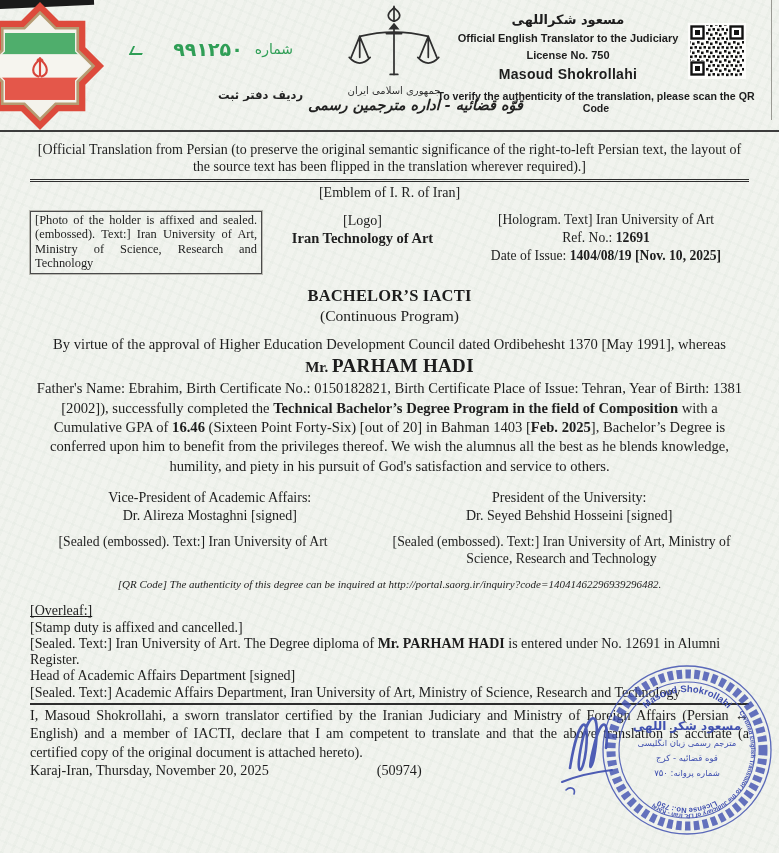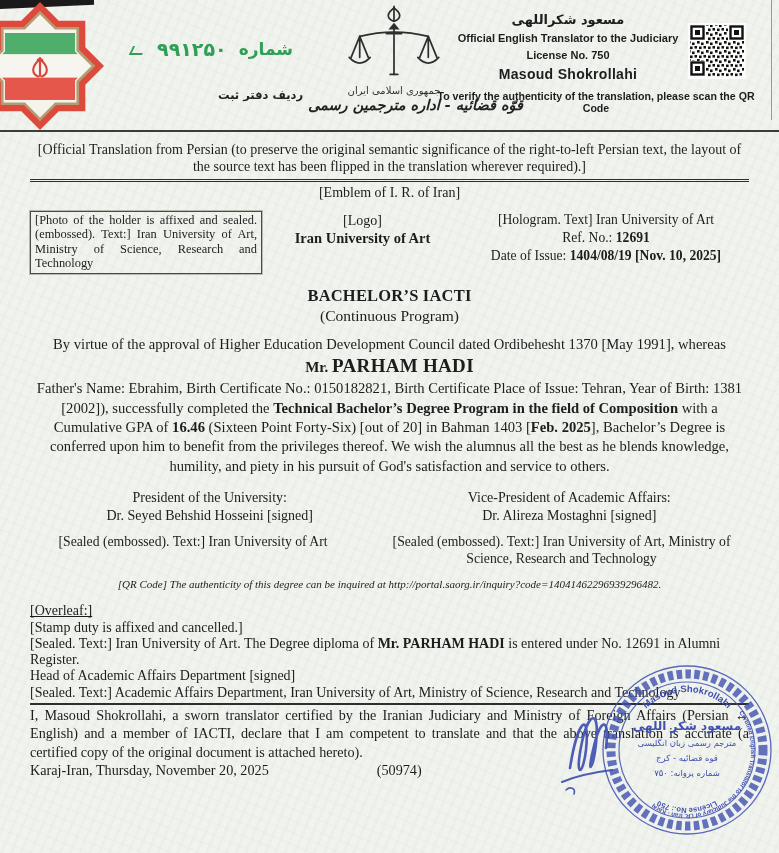--- a/index.html
+++ b/index.html
@@ -9,21 +9,21 @@
     background:
       repeating-linear-gradient(113deg, rgba(176,198,176,.07) 0 3px, rgba(255,255,255,0) 3px 9px),
       repeating-linear-gradient(23deg, rgba(160,185,170,.05) 0 2px, rgba(255,255,255,0) 2px 11px),
       #f1f3ee;
     font-family:"Liberation Serif","DejaVu Serif",serif;color:#1d1d1d;
   }
   
   .corner-strip{position:absolute;left:-6px;top:-2px;width:100px;height:9px;background:#1a1a1a;transform:rotate(-2.5deg);z-index:1;}
   .star-wrap{position:absolute;left:-48px;top:0;width:176px;height:132px;z-index:2;}
   .serial-row{position:absolute;left:128px;top:38px;width:165px;display:flex;flex-direction:row-reverse;align-items:center;gap:12px;z-index:3;}
-  .serial-label{font-family:"DejaVu Sans",sans-serif;font-size:17px;color:#2f9e56;font-weight:bold;}
+  .serial-label{font-family:"DejaVu Sans",sans-serif;font-size:14px;color:#2f9e56;font-weight:normal;}
   .serial-number{font-family:"DejaVu Sans",sans-serif;font-size:19px;letter-spacing:3px;color:#2f9e56;font-weight:bold;}
   .serial-tick{position:absolute;left:131px;top:46px;width:11px;height:7px;border-bottom:2px solid #2f9e56;border-left:2px solid #2f9e56;transform:skewX(-25deg);z-index:3;}
   .register-row{position:absolute;left:218px;top:88px;font-family:"DejaVu Sans",sans-serif;font-size:11.5px;font-weight:bold;color:#222;}
   .emblem-center{position:absolute;left:308px;top:4px;width:172px;text-align:center;z-index:2;}
   .emblem-caption1{font-family:"DejaVu Sans",sans-serif;font-size:10px;color:#333;margin-top:1px;}
   .emblem-caption2{font-family:"DejaVu Sans",sans-serif;font-size:14.5px;color:#222;font-weight:bold;font-style:italic;margin-top:1px;white-space:nowrap;}
   .translator{position:absolute;left:452px;top:12px;width:232px;text-align:center;font-family:"Liberation Sans","DejaVu Sans",sans-serif;z-index:2;}
   .translator .t-fa{font-family:"DejaVu Sans",sans-serif;font-size:13px;font-weight:bold;margin-bottom:5px;}
   .translator .t-title{font-size:11px;font-weight:bold;margin-bottom:5px;}
   .translator .t-lic{font-size:11px;font-weight:bold;margin-bottom:5px;}
@@ -168,46 +168,46 @@
   <div class="doc">
 
     <div class="note c">[Official Translation from Persian (to preserve the original semantic significance of the right-to-left Persian text, the layout of the source text has been flipped in the translation wherever required).]</div>
     <div class="dbl-rule"></div>
     <div class="emblem-line c">[Emblem of I. R. of Iran]</div>
 
     <div class="cols3">
       <div class="photo-box">[Photo of the holder is affixed and sealed. (embossed). Text:] Iran University of Art, Ministry of Science, Research and Technology</div>
       <div class="logo-col">
         <div>[Logo]</div>
-        <div class="uni">Iran University of Art</div>
+        <div class="uni">Iran Technology of Art</div>
       </div>
       <div class="holo-col">
         <div>[Hologram. Text] Iran University of Art</div>
         <div><span>Ref. No.: </span><b>12691</b></div>
         <div><span>Date of Issue: </span><b>1404/08/19 [Nov. 10, 2025]</b></div>
       </div>
     </div>
 
     <div class="title c">BACHELOR’S IACTI</div>
     <div class="subtitle c">(Continuous Program)</div>
 
     <div class="intro c">By virtue of the approval of Higher Education Development Council dated Ordibehesht 1370 [May 1991], whereas</div>
     <div class="holder c">
       <span class="pfx">Mr. </span><span class="nm">PARHAM HADI</span>
     </div>
     <div class="bodytext c"><span>Father's Name: Ebrahim, Birth Certificate No.: 0150182821, Birth Certificate Place of Issue: Tehran, Year of Birth: 1381 [2002]), successfully completed the </span><b>Technical Bachelor’s Degree Program in the field of Composition</b><span> with a Cumulative GPA of </span><b>16.46</b><span> (Sixteen Point Forty-Six) [out of 20] in Bahman 1403 [</span><b>Feb. 2025</b><span>], Bachelor’s Degree is conferred upon him to benefit from the privileges thereof. We wish the alumnus all the best as he blends knowledge, humility, and piety in his pursuit of God's satisfaction and service to others.</span></div>
 
     <div class="sigrow">
       <div class="c">
+        <div>Vice-President of Academic Affairs:</div>
+        <div>Dr. Alireza Mostaghni [signed]</div>
+      </div>
+      <div class="c">
         <div>President of the University:</div>
         <div>Dr. Seyed Behshid Hosseini [signed]</div>
-      </div>
-      <div class="c">
-        <div>Vice-President of Academic Affairs:</div>
-        <div>Dr. Alireza Mostaghni [signed]</div>
       </div>
     </div>
 
     <div class="sealrow">
       <div class="c">[Sealed (embossed). Text:]  Iran University of Art</div>
       <div class="c">[Sealed (embossed). Text:] Iran University of Art, Ministry of Science, Research and Technology</div>
     </div>
 
     <div class="qrline c">[QR Code] The authenticity of this degree can be inquired at http://portal.saorg.ir/inquiry?code=14041462296939296482.</div>
 

